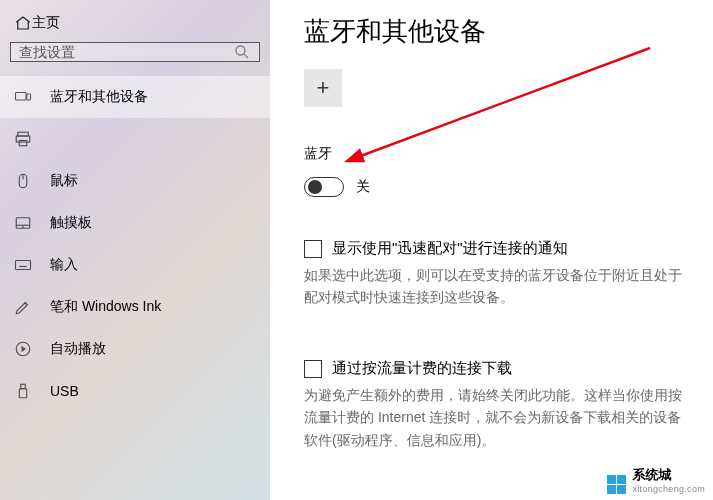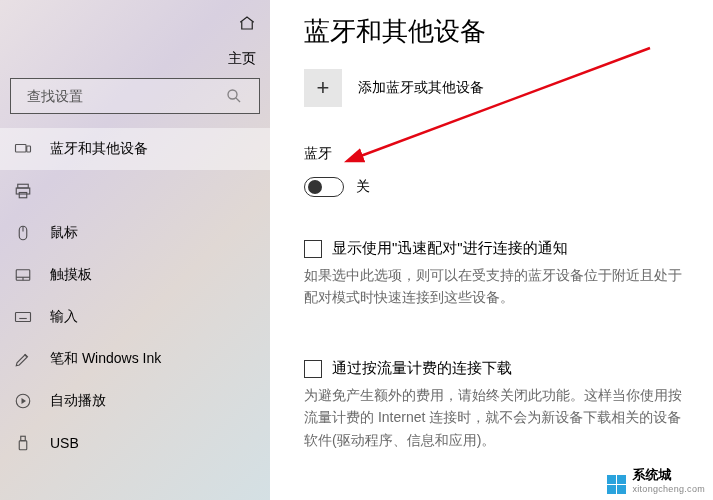--- a/index.html
+++ b/index.html
@@ -17,37 +17,36 @@
   .sidebar {
     width: 270px;
     height: 100%;
     background: linear-gradient(135deg, #e8e0e4 0%, #d8d0e0 30%, #e0d8d4 60%, #d4e0e4 100%);
     background-color: #e4dce0;
     padding-top: 8px;
     position: relative;
   }
   .home-row {
     display: flex;
-    align-items: flex-end;
+    align-items: flex-start;
     padding: 6px 14px 10px 14px;
-    gap: 18px;
-    flex-direction: column;
+    gap: 0;
   }
   .home-row .icon { width: 18px; height: 18px; display:flex; align-items:center; justify-content:center;}
   .search-wrap {
     padding: 0 10px 14px 10px;
   }
   .search {
     width: 100%;
-    height: 36px;
+    height: 20px;
     border: 1px solid #555;
     background: rgba(255,255,255,0.25);
     display: flex;
     align-items: center;
-    padding: 0 16px;
+    padding: 0 8px;
   }
   .search input {
     flex: 1;
     border: none;
     background: transparent;
     outline: none;
     font-size: 14px;
     color: #333;
   }
   .search input::placeholder { color: #555; }
@@ -253,21 +252,20 @@
     </span>
     <span>USB</span>
   </div>
 </div>
 
 <div class="main">
   <div class="page-title">蓝牙和其他设备</div>
 
   <div class="add-row">
     <div class="plus-box">+</div>
-    <span>添加蓝牙或其他设备</span>
   </div>
 
   <div class="section-label">蓝牙</div>
   <div class="toggle-row">
     <div class="toggle"></div>
     <span>关</span>
   </div>
 
   <div class="check-row">
     <div class="checkbox"></div>

